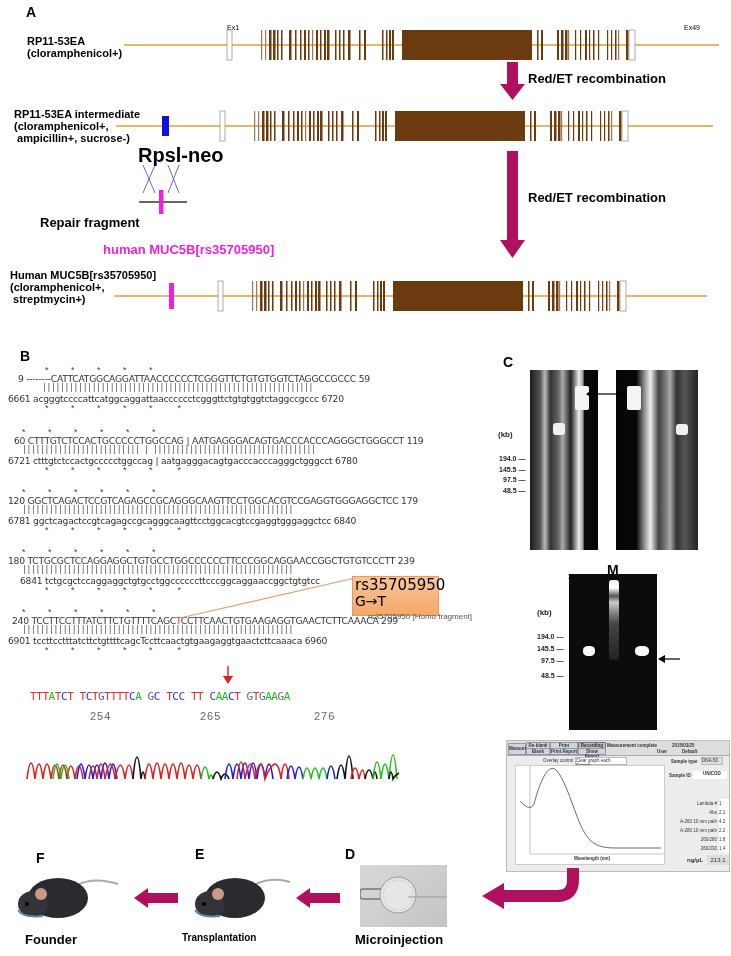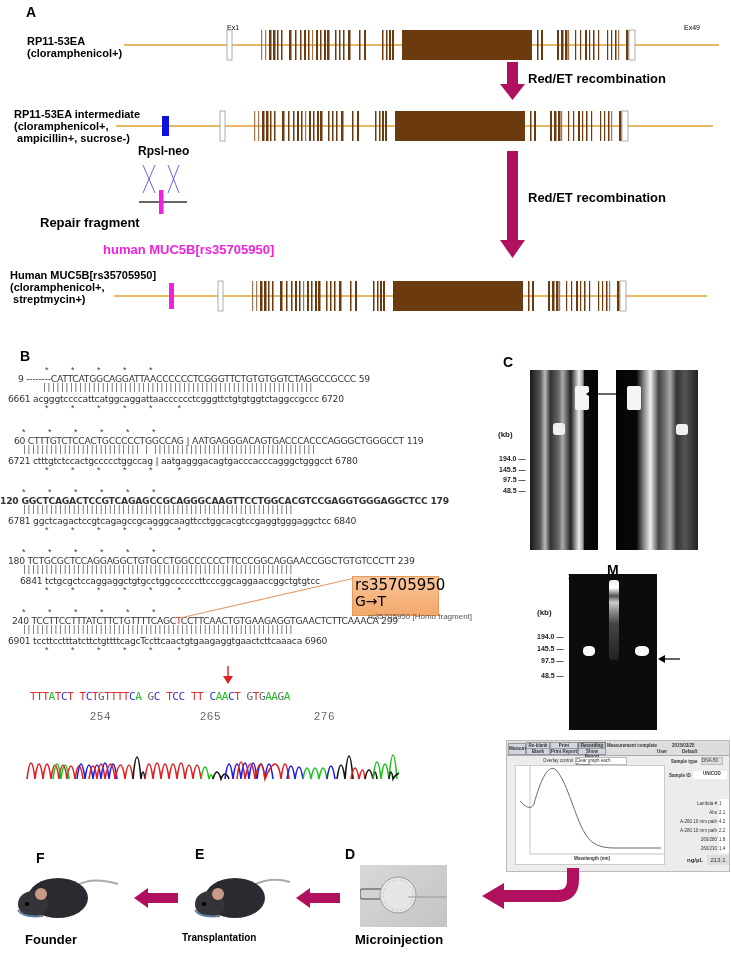--- a/index.html
+++ b/index.html
@@ -116,42 +116,42 @@
   <g fill="#b0105e">
     <rect x="507" y="62" width="11" height="22"></rect>
     <polygon points="500,84 525,84 512.5,100"></polygon>
     <rect x="507" y="151" width="11" height="90"></rect>
     <polygon points="500,240 525,240 512.5,258"></polygon>
   </g>
 </svg>
 
 <div class="abs bold" style="left:528px;top:71px;font-size:13px;">Red/ET recombination</div>
 <div class="abs bold" style="left:528px;top:190px;font-size:13px;">Red/ET recombination</div>
-<div class="abs bold" style="left:138px;top:144px;font-size:12px;">Rpsl-neo</div>
+<div class="abs bold" style="left:138px;top:144px;font-size:20px;">Rpsl-neo</div>
 <div class="abs bold" style="left:40px;top:215px;font-size:13px;">Repair fragment</div>
 <div class="abs bold" style="left:103px;top:242px;font-size:13px;color:#ee22dd;">human MUC5B[rs35705950]</div>
 
 <div class="abs panel-letter" style="left:20px;top:348px;">B</div>
 
 <div class="abs" style="left:0;top:365px;width:500px;">
 
   <div class="abs stars" style="left:45px;top:0px;">*         *         *         *         *</div>
   <div class="abs seq" style="left:18px;top:8px;">9 --------CATTCATGGCAGGATTAACCCCCCTCGGGTTCTGTGTGGTCTAGGCCGCCC 59</div>
   <div class="abs seq-mono" style="left:42px;top:18px;">||||||||||||||||||||||||||||||||||||||||||||||||||||||||||||</div>
   <div class="abs seq" style="left:8px;top:28px;">6661 acgggtccccattcatggcaggattaacccccctcgggttctgtgtggtctaggccgccc 6720</div>
   <div class="abs stars" style="left:45px;top:38px;">*         *         *         *         *          *</div>
 
   <div class="abs stars" style="left:22px;top:62px;">*         *         *         *         *         *</div>
   <div class="abs seq" style="left:14px;top:70px;">60 CTTTGTCTCCACTGCCCCCTGGCCAG | AATGAGGGACAGTGACCCACCCAGGGCTGGGCCT 119</div>
   <div class="abs seq-mono" style="left:22px;top:80px;">|||||||||||||||||||||||||| | ||||||||||||||||||||||||||||||||||||</div>
   <div class="abs seq" style="left:8px;top:90px;">6721 ctttgtctccactgccccctggccag | aatgagggacagtgacccacccagggctgggcct 6780</div>
   <div class="abs stars" style="left:45px;top:100px;">*         *         *         *         *          *</div>
 
   <div class="abs stars" style="left:22px;top:122px;">*         *         *         *         *         *</div>
-  <div class="abs seq" style="left:0;top:130px;font-weight:bold;">120 GGCTCAGACTCCGTCAGAGCCGCAGGGCAAGTTCCTGGCACGTCCGAGGTGGGAGGCTCC 179</div>
+  <div class="abs seq" style="left:8px;top:130px;">120 GGCTCAGACTCCGTCAGAGCCGCAGGGCAAGTTCCTGGCACGTCCGAGGTGGGAGGCTCC 179</div>
   <div class="abs seq-mono" style="left:22px;top:140px;">||||||||||||||||||||||||||||||||||||||||||||||||||||||||||||</div>
   <div class="abs seq" style="left:8px;top:150px;">6781 ggctcagactccgtcagagccgcagggcaagttcctggcacgtccgaggtgggaggctcc 6840</div>
   <div class="abs stars" style="left:45px;top:160px;">*         *         *         *         *          *</div>
 
   <div class="abs stars" style="left:22px;top:182px;">*         *         *         *         *         *</div>
   <div class="abs seq" style="left:8px;top:190px;">180 TCTGCGCTCCAGGAGGCTGTGCCTGGCCCCCCTTCCCGGCAGGAACCGGCTGTGTCCCTT 239</div>
   <div class="abs seq-mono" style="left:22px;top:200px;">||||||||||||||||||||||||||||||||||||||||||||||||||||||||||||</div>
   <div class="abs seq" style="left:8px;top:210px;margin-left:12px;">6841 tctgcgctccaggaggctgtgcctggccccccttcccggcaggaaccggctgtgtcc</div>
   <div class="abs stars" style="left:45px;top:220px;">*         *         *         *         *          *</div>
 

